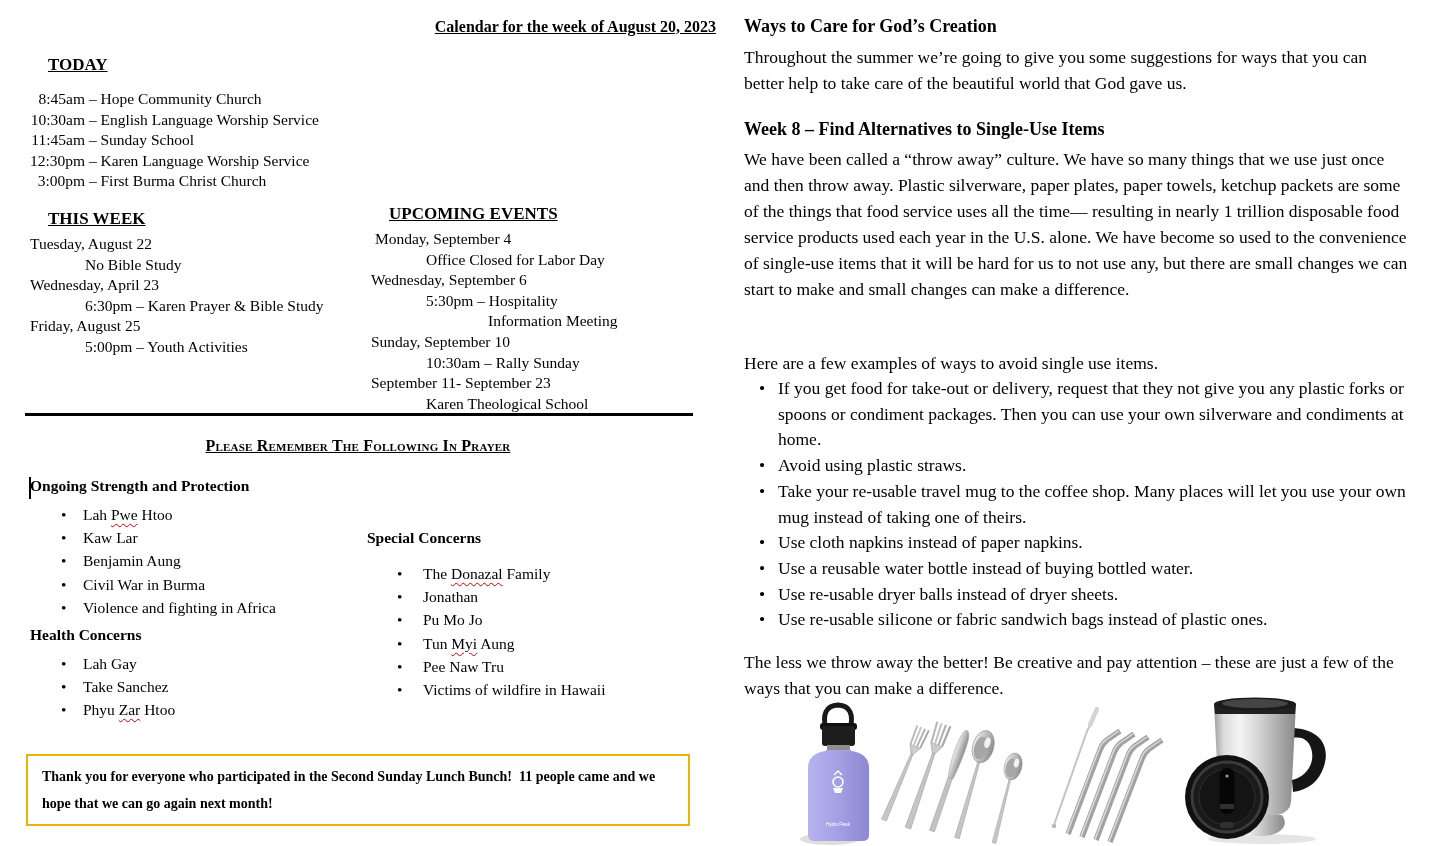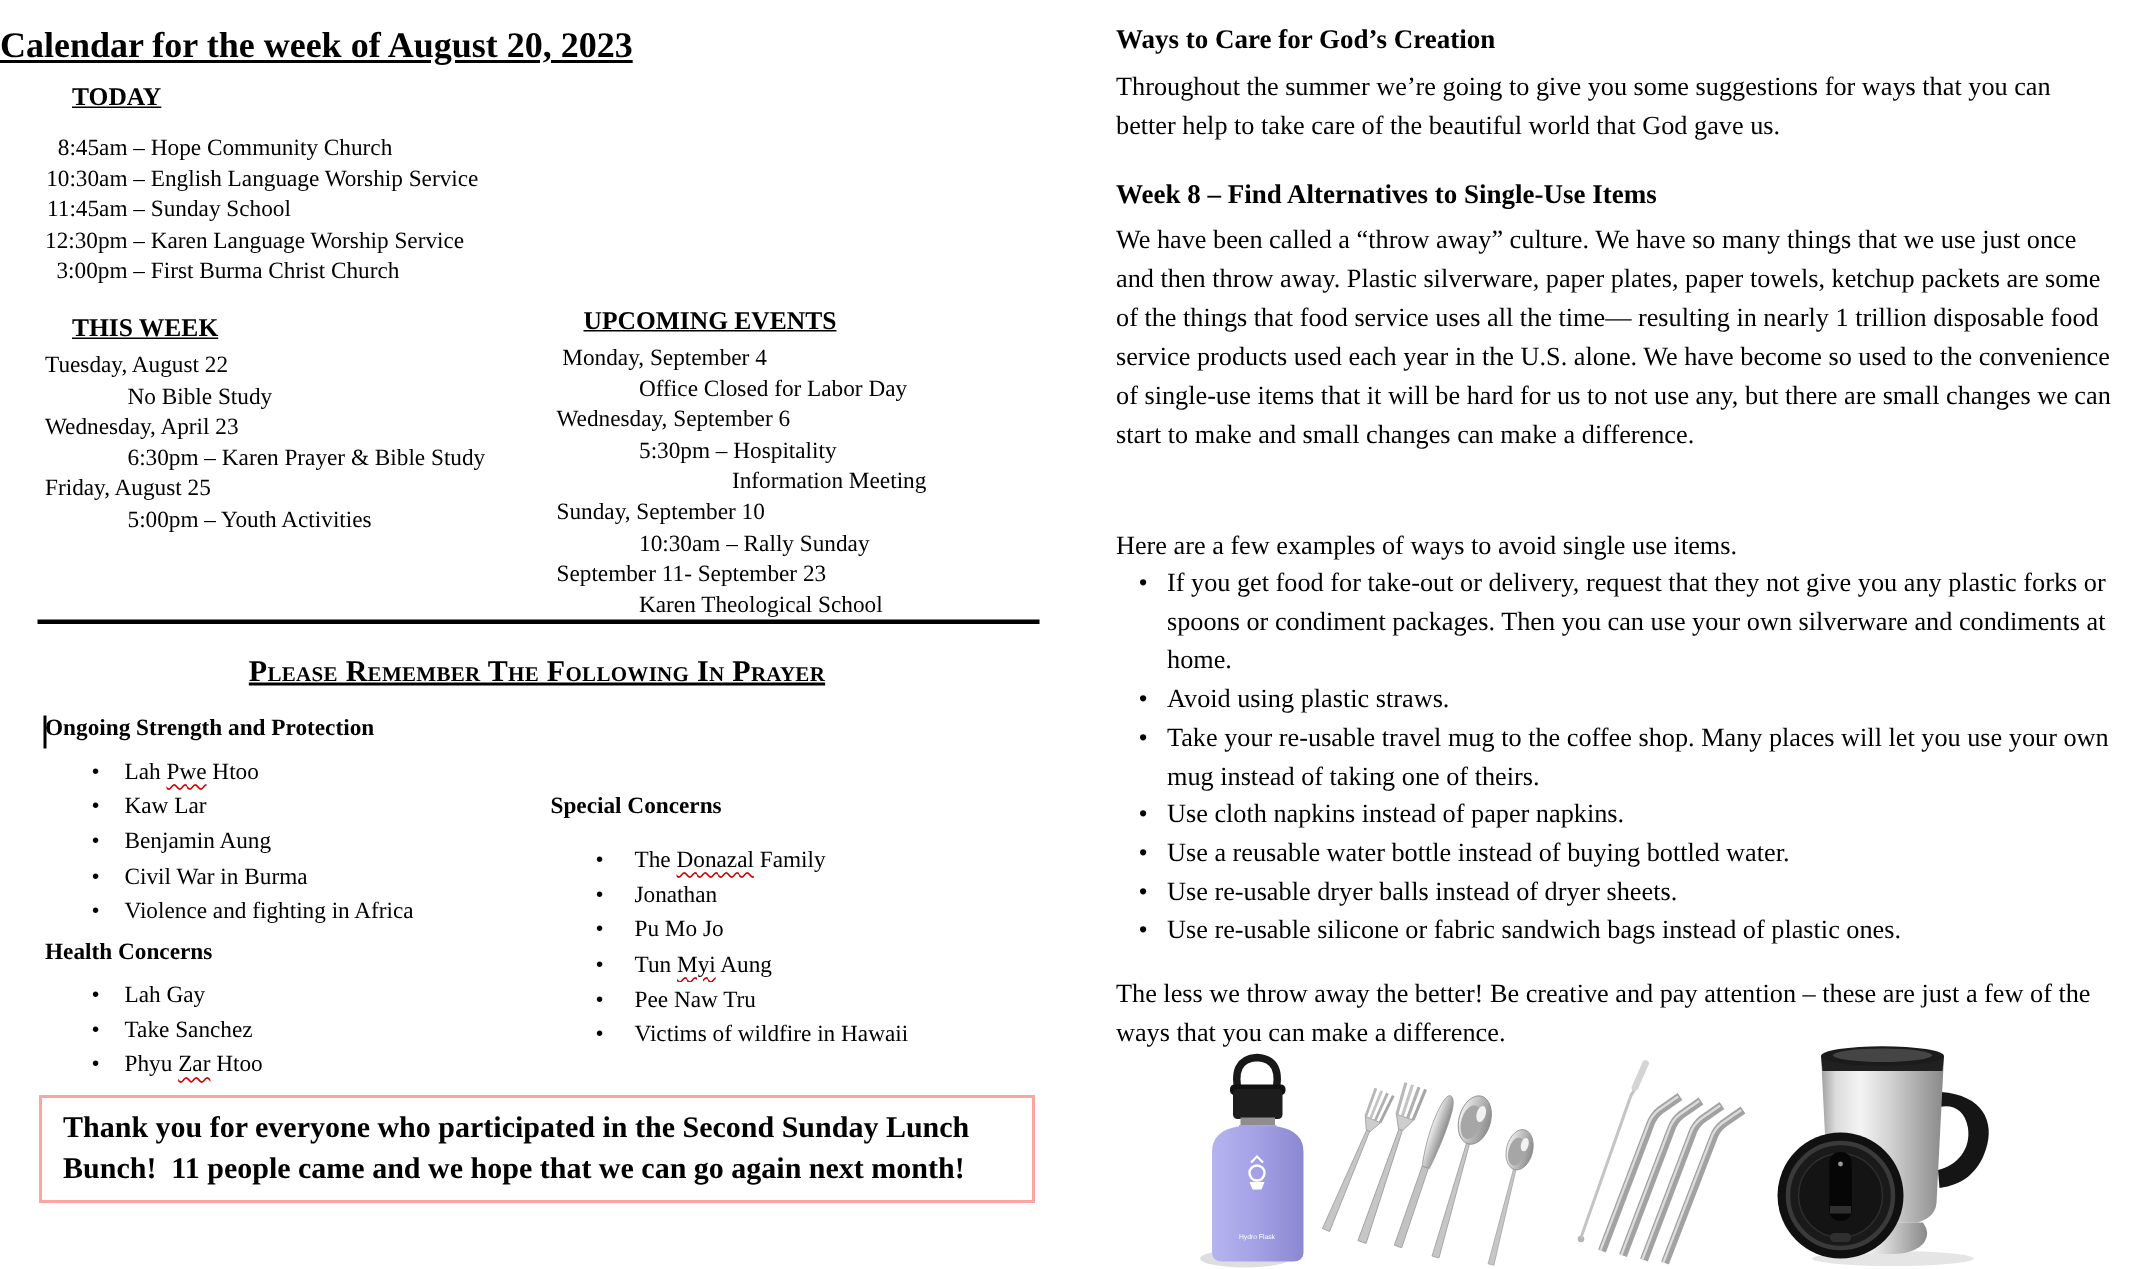--- a/index.html
+++ b/index.html
@@ -2,51 +2,51 @@
 <html><head>
 <meta charset="utf-8">
 <style>
   html,body{margin:0;padding:0;background:#ffffff;}
   #page{
     position:relative;width:1431px;height:846px;background:#ffffff;overflow:hidden;
     font-family:"Liberation Serif","DejaVu Serif",serif;color:#000;
   }
   .abs{position:absolute;}
   
-  .calendar-title{left:0;top:18px;width:716px;text-align:left;font-size:24px;font-weight:bold;text-decoration:underline;}
+  .calendar-title{left:0;top:18px;width:716px;text-align:right;font-size:16px;font-weight:bold;text-decoration:underline;}
   .sec-header{font-size:17px;font-weight:bold;text-decoration:underline;margin-left:18px;}
   .cal-line{font-size:15.5px;line-height:20.6px;white-space:pre-wrap;}
   .today-block{left:30px;top:55px;}
   .today-list{margin-top:14px;}
   .t-time{display:inline-block;width:55px;text-align:right;}
   .thisweek-block{left:30px;top:209px;}
   .thisweek-block .list,.upcoming-block .list{margin-top:5px;}
   .upcoming-block{left:371px;top:204px;}
   .indent-0{padding-left:0;}
   .indent-1{padding-left:55px;}
   .indent-2{padding-left:117px;}
   .divider{left:25px;top:413px;width:668px;height:3px;background:#000;}
   .prayer-heading{left:0;top:437px;width:716px;text-align:center;font-variant:small-caps;
-    font-weight:bold;font-size:20px;text-decoration:underline;letter-spacing:.2px;}
+    font-weight:bold;font-size:16px;text-decoration:underline;letter-spacing:.2px;}
   .sub-header{font-size:15.5px;font-weight:bold;}
   .text-cursor{left:29px;top:477px;width:1.5px;height:22px;background:#000;}
   .ongoing-block{left:30px;top:477px;}
   .special-block{left:367px;top:529px;}
   .health-block{left:30px;top:626px;}
   .b-list{margin-top:8px;}
   .special-block .b-list{margin-top:15px;}
   .b-item{position:relative;font-size:15.5px;line-height:23.2px;}
   .list-a .b-item{padding-left:53px;}
   .list-a .dot{position:absolute;left:31px;top:0;}
   .list-b .b-item{padding-left:56px;}
   .list-b .dot{position:absolute;left:30px;top:0;}
   .sp{text-decoration-line:underline;text-decoration-style:wavy;text-decoration-color:#d10000;
       text-decoration-thickness:1px;text-underline-offset:3px;}
-  .thanks-box{left:26px;top:730px;width:632px;border:2px solid #fca5a5;padding:7px 14px;
-    font-size:20px;font-weight:bold;line-height:27px;white-space:pre-wrap;}
+  .thanks-box{left:26px;top:754px;width:632px;border:2px solid #eab308;padding:7px 14px;
+    font-size:14px;font-weight:bold;line-height:27px;white-space:pre-wrap;}
   
   .r-heading{font-size:18px;font-weight:bold;}
   .r-body{font-size:17.5px;line-height:26px;}
   .ways-heading{left:744px;top:16px;}
   .intro{left:744px;top:44px;width:664px;}
   .week8-heading{left:744px;top:119px;}
   .week8-body{left:744px;top:146px;width:668px;}
   .examples-intro{left:744px;top:350px;}
   .examples-list{left:744px;top:376px;width:666px;}
   .list-c .b-item{padding-left:34px;font-size:17.5px;line-height:25.7px;}

